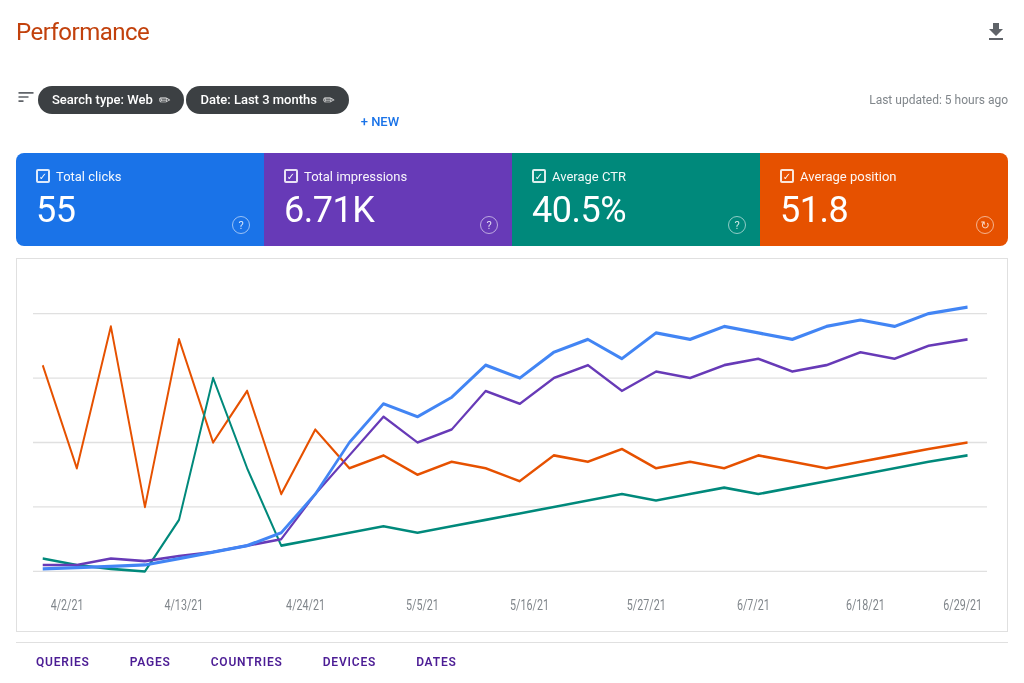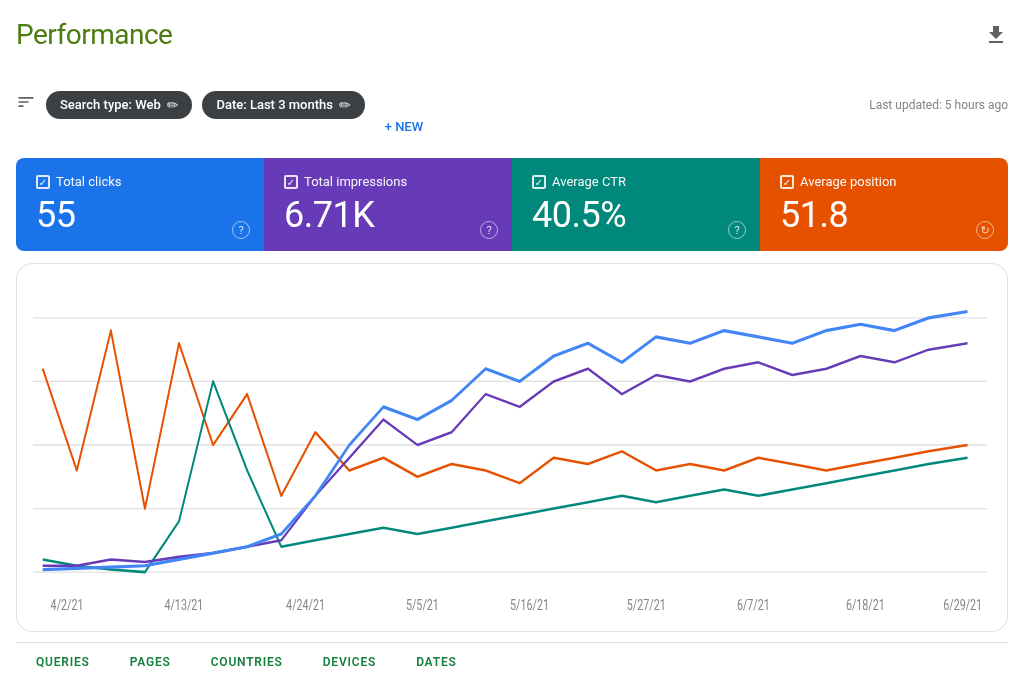--- a/index.html
+++ b/index.html
@@ -19,40 +19,40 @@
       flex-direction: column;
       padding: 0 16px;
     }
     .page-header {
       padding: 18px 0 10px 0;
       display: flex;
       align-items: center;
       justify-content: space-between;
     }
     .page-title {
-      font-size: 28px;
+      font-size: 24px;
       font-weight: 400;
-      color: #4d7c0f;
+      color: #c2410c;
       letter-spacing: -0.5px;
     }
     .header-right {
       display: flex;
       align-items: center;
       gap: 8px;
     }
     .download-icon {
       width: 24px;
       height: 24px;
       cursor: pointer;
       color: #5f6368;
     }
     .filter-bar {
       display: flex;
       align-items: center;
-      gap: 10px;
+      gap: 2px;
       padding: 8px 0 12px 0;
     }
     .filter-icon {
       color: #5f6368;
       font-size: 20px;
       cursor: pointer;
     }
     .filter-chip {
       display: flex;
       align-items: center;
@@ -98,21 +98,21 @@
       color: #fff;
       position: relative;
       min-width: 0;
     }
     .metric-card.blue { background: #1a73e8; }
     .metric-card.purple { background: #673ab7; }
     .metric-card.teal { background: #00897b; }
     .metric-card.orange { background: #e65100; }
     .metric-card-header {
       display: flex;
-      align-items: flex-end;
+      align-items: flex-start;
       gap: 6px;
       font-size: 13px;
       font-weight: 400;
       margin-bottom: 8px;
       opacity: 0.95;
     }
     .metric-checkbox {
       width: 14px;
       height: 14px;
       border: 2px solid rgba(255,255,255,0.9);
@@ -145,41 +145,41 @@
       align-items: center;
       justify-content: center;
       font-size: 11px;
       opacity: 0.8;
       cursor: pointer;
     }
     .chart-container {
       flex: 1;
       background: #fff;
       border: 1px solid #e0e0e0;
-      border-radius: 16px;
+      border-radius: 0;
       padding: 3px 20px 8px 16px;
       margin-bottom: 8px;
       position: relative;
       overflow: hidden;
     }
     .chart-svg {
       width: 100%;
       height: 100%;
     }
     .tab-bar {
       display: flex;
       border-top: 1px solid #e0e0e0;
       padding: 0;
       margin-top: 2px;
     }
     .tab-item {
       padding: 12px 20px;
       font-size: 12px;
       font-weight: 600;
-      color: #15803d;
+      color: #4c1d95;
       text-transform: uppercase;
       letter-spacing: 0.8px;
       cursor: pointer;
       border-bottom: 2px solid transparent;
     }
   </style>
 </head>
 <body>
 
 <div class="page-container">

